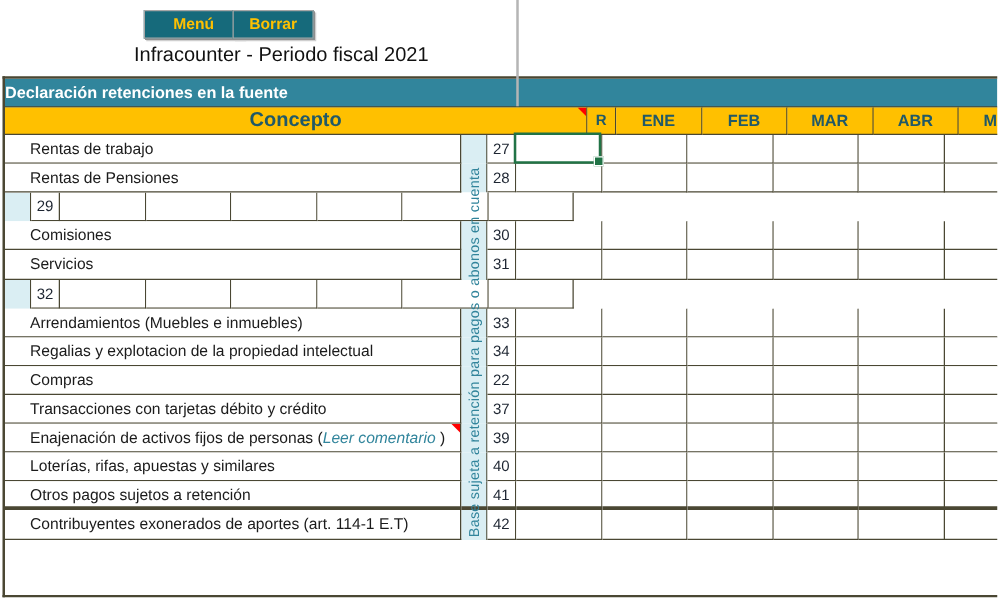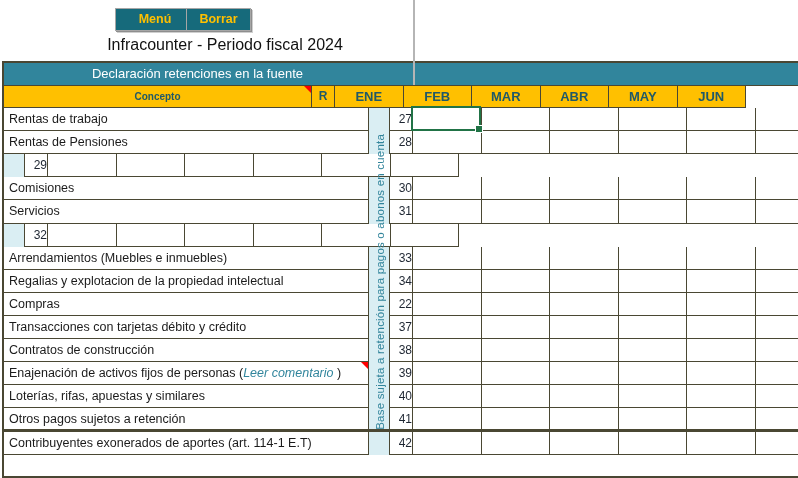--- a/index.html
+++ b/index.html
@@ -39,63 +39,63 @@
     border:2px solid var(--grid_line);border-right:none;
     overflow:hidden;background:#fff;z-index:1;
   }
   .band{
     height:22.5px;background:var(--band_teal);
     border-bottom:1px solid var(--grid_line);
     box-sizing:border-box;position:relative;
   }
   .band-text{
     position:absolute;left:0;top:0;width:387px;height:22px;
-    color:#ffffff;font-weight:normal;font-size:13px;line-height:22px;
-    text-align:center;white-space:nowrap;
+    color:#ffffff;font-weight:bold;font-size:13px;line-height:22px;
+    text-align:left;white-space:nowrap;
   }
   .hrow{display:flex;height:22.5px;box-sizing:border-box;}
   .hc{
     box-sizing:border-box;height:22.5px;
     background:var(--header_orange);
     border-right:1px solid var(--grid_line);
     border-bottom:1px solid var(--grid_line);
     color:var(--header_text);font-weight:bold;
     text-align:center;line-height:21px;flex:0 0 auto;
     position:relative;overflow:hidden;
   }
-  .hc.concepto{width:308px;font-size:10px;}
+  .hc.concepto{width:466px;font-size:16px;}
   .hc.rcol{width:23px;font-size:12px;}
   .hc.month{width:68.5px;font-size:13px;}
   
   .flag{
     position:absolute;top:0;right:0;width:0;height:0;
     border-left:7px solid transparent;
     border-top:7px solid var(--comment_red);
   }
   
   .row{display:flex;height:23.12px;box-sizing:border-box;}
   .cell{
     box-sizing:border-box;flex:0 0 auto;height:23.12px;
     border-right:1px solid var(--grid_line);
     border-bottom:1px solid var(--grid_line);
     background:#fff;overflow:hidden;white-space:nowrap;
   }
   .cell.concept{
     width:365px;font-size:12.5px;color:#1b1b1b;
-    padding-left:5px;line-height:22px;position:relative;
+    padding-left:20px;line-height:22px;position:relative;
   }
   .cell.side{
     width:21px;background:var(--sidebar_bg);
     border-bottom:none;
   }
   .row.thick .cell{border-bottom:3px solid var(--grid_line);}
   .row.thick .cell.side{border-bottom:3px solid var(--grid_line);}
   .cell.rnum{
     width:23px;font-size:12px;color:#1d2531;
-    text-align:right;line-height:22px;
+    text-align:center;line-height:22px;
   }
   .cell.data{width:68.5px;}
   .comment-link{
     color:var(--band_teal);font-style:italic;margin-top:23px;
   }
   
   .side-merged{
     position:absolute;left:365px;top:45px;width:21px;height:347px;
     display:flex;align-items:center;justify-content:center;
     pointer-events:none;
@@ -115,21 +115,21 @@
     position:absolute;right:-4px;bottom:-4px;width:6px;height:6px;
     background:var(--selection_green);border:1px solid #ffffff;
   }
 </style>
 </head>
 <body>
 
 <button class="btn btn-menu">Menú</button>
 <button class="btn btn-borrar">Borrar</button>
 
-<div class="page-title">Infracounter - Periodo fiscal 2024</div>
+<div class="page-title">Infracounter - Periodo fiscal 2021</div>
 
 <div class="vline"></div>
 
 <div class="sheet">
   <div class="band">
     <div class="band-text">Declaración retenciones en la fuente</div>
   </div>
 
   <div class="hrow">
     <div class="hc concepto">
@@ -243,31 +243,20 @@
         <div class="cell side"></div>
         <div class="cell rnum">37</div>
         <div class="cell data"></div>
         <div class="cell data"></div>
         <div class="cell data"></div>
         <div class="cell data"></div>
         <div class="cell data"></div>
         <div class="cell data"></div>
       </div>
       <div class="row">
-        <div class="cell concept"><span>Contratos de construcción</span></div>
-        <div class="cell side"></div>
-        <div class="cell rnum">38</div>
-        <div class="cell data"></div>
-        <div class="cell data"></div>
-        <div class="cell data"></div>
-        <div class="cell data"></div>
-        <div class="cell data"></div>
-        <div class="cell data"></div>
-      </div>
-      <div class="row">
         <div class="cell concept"><span>Enajenación de activos fijos de personas (</span><span class="comment-link">Leer comentario</span><span> )</span><i class="flag"></i></div>
         <div class="cell side"></div>
         <div class="cell rnum">39</div>
         <div class="cell data"></div>
         <div class="cell data"></div>
         <div class="cell data"></div>
         <div class="cell data"></div>
         <div class="cell data"></div>
         <div class="cell data"></div>
       </div>

